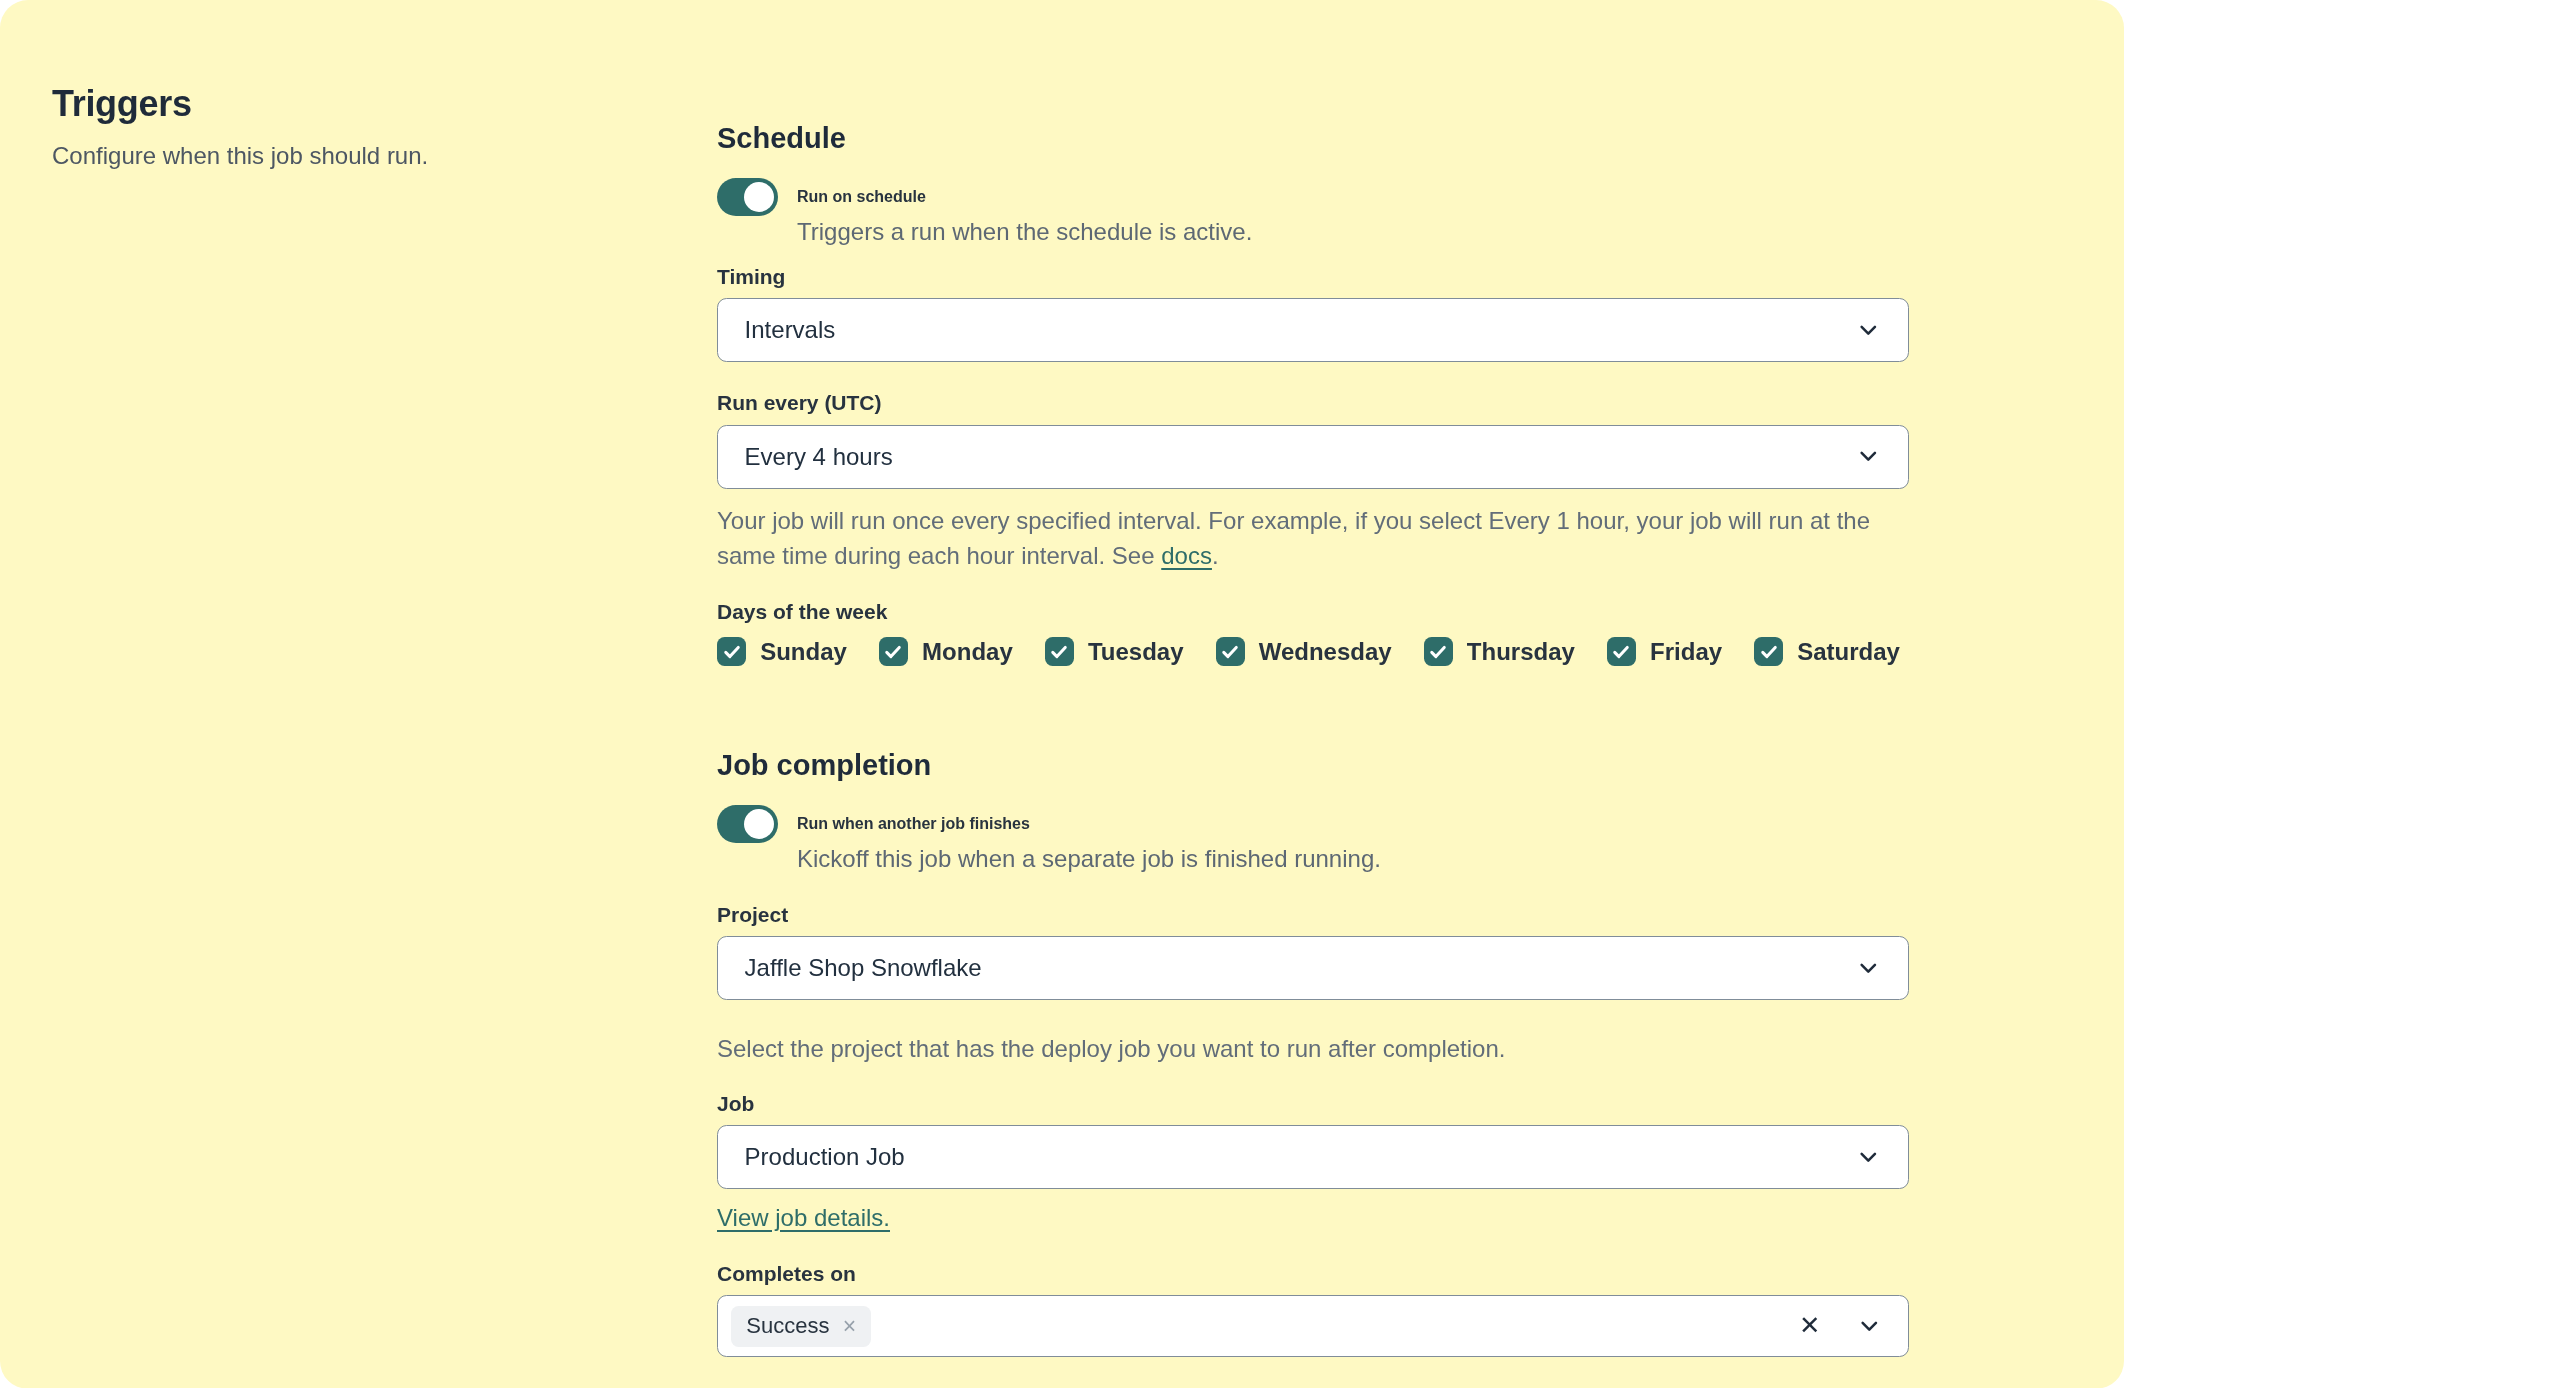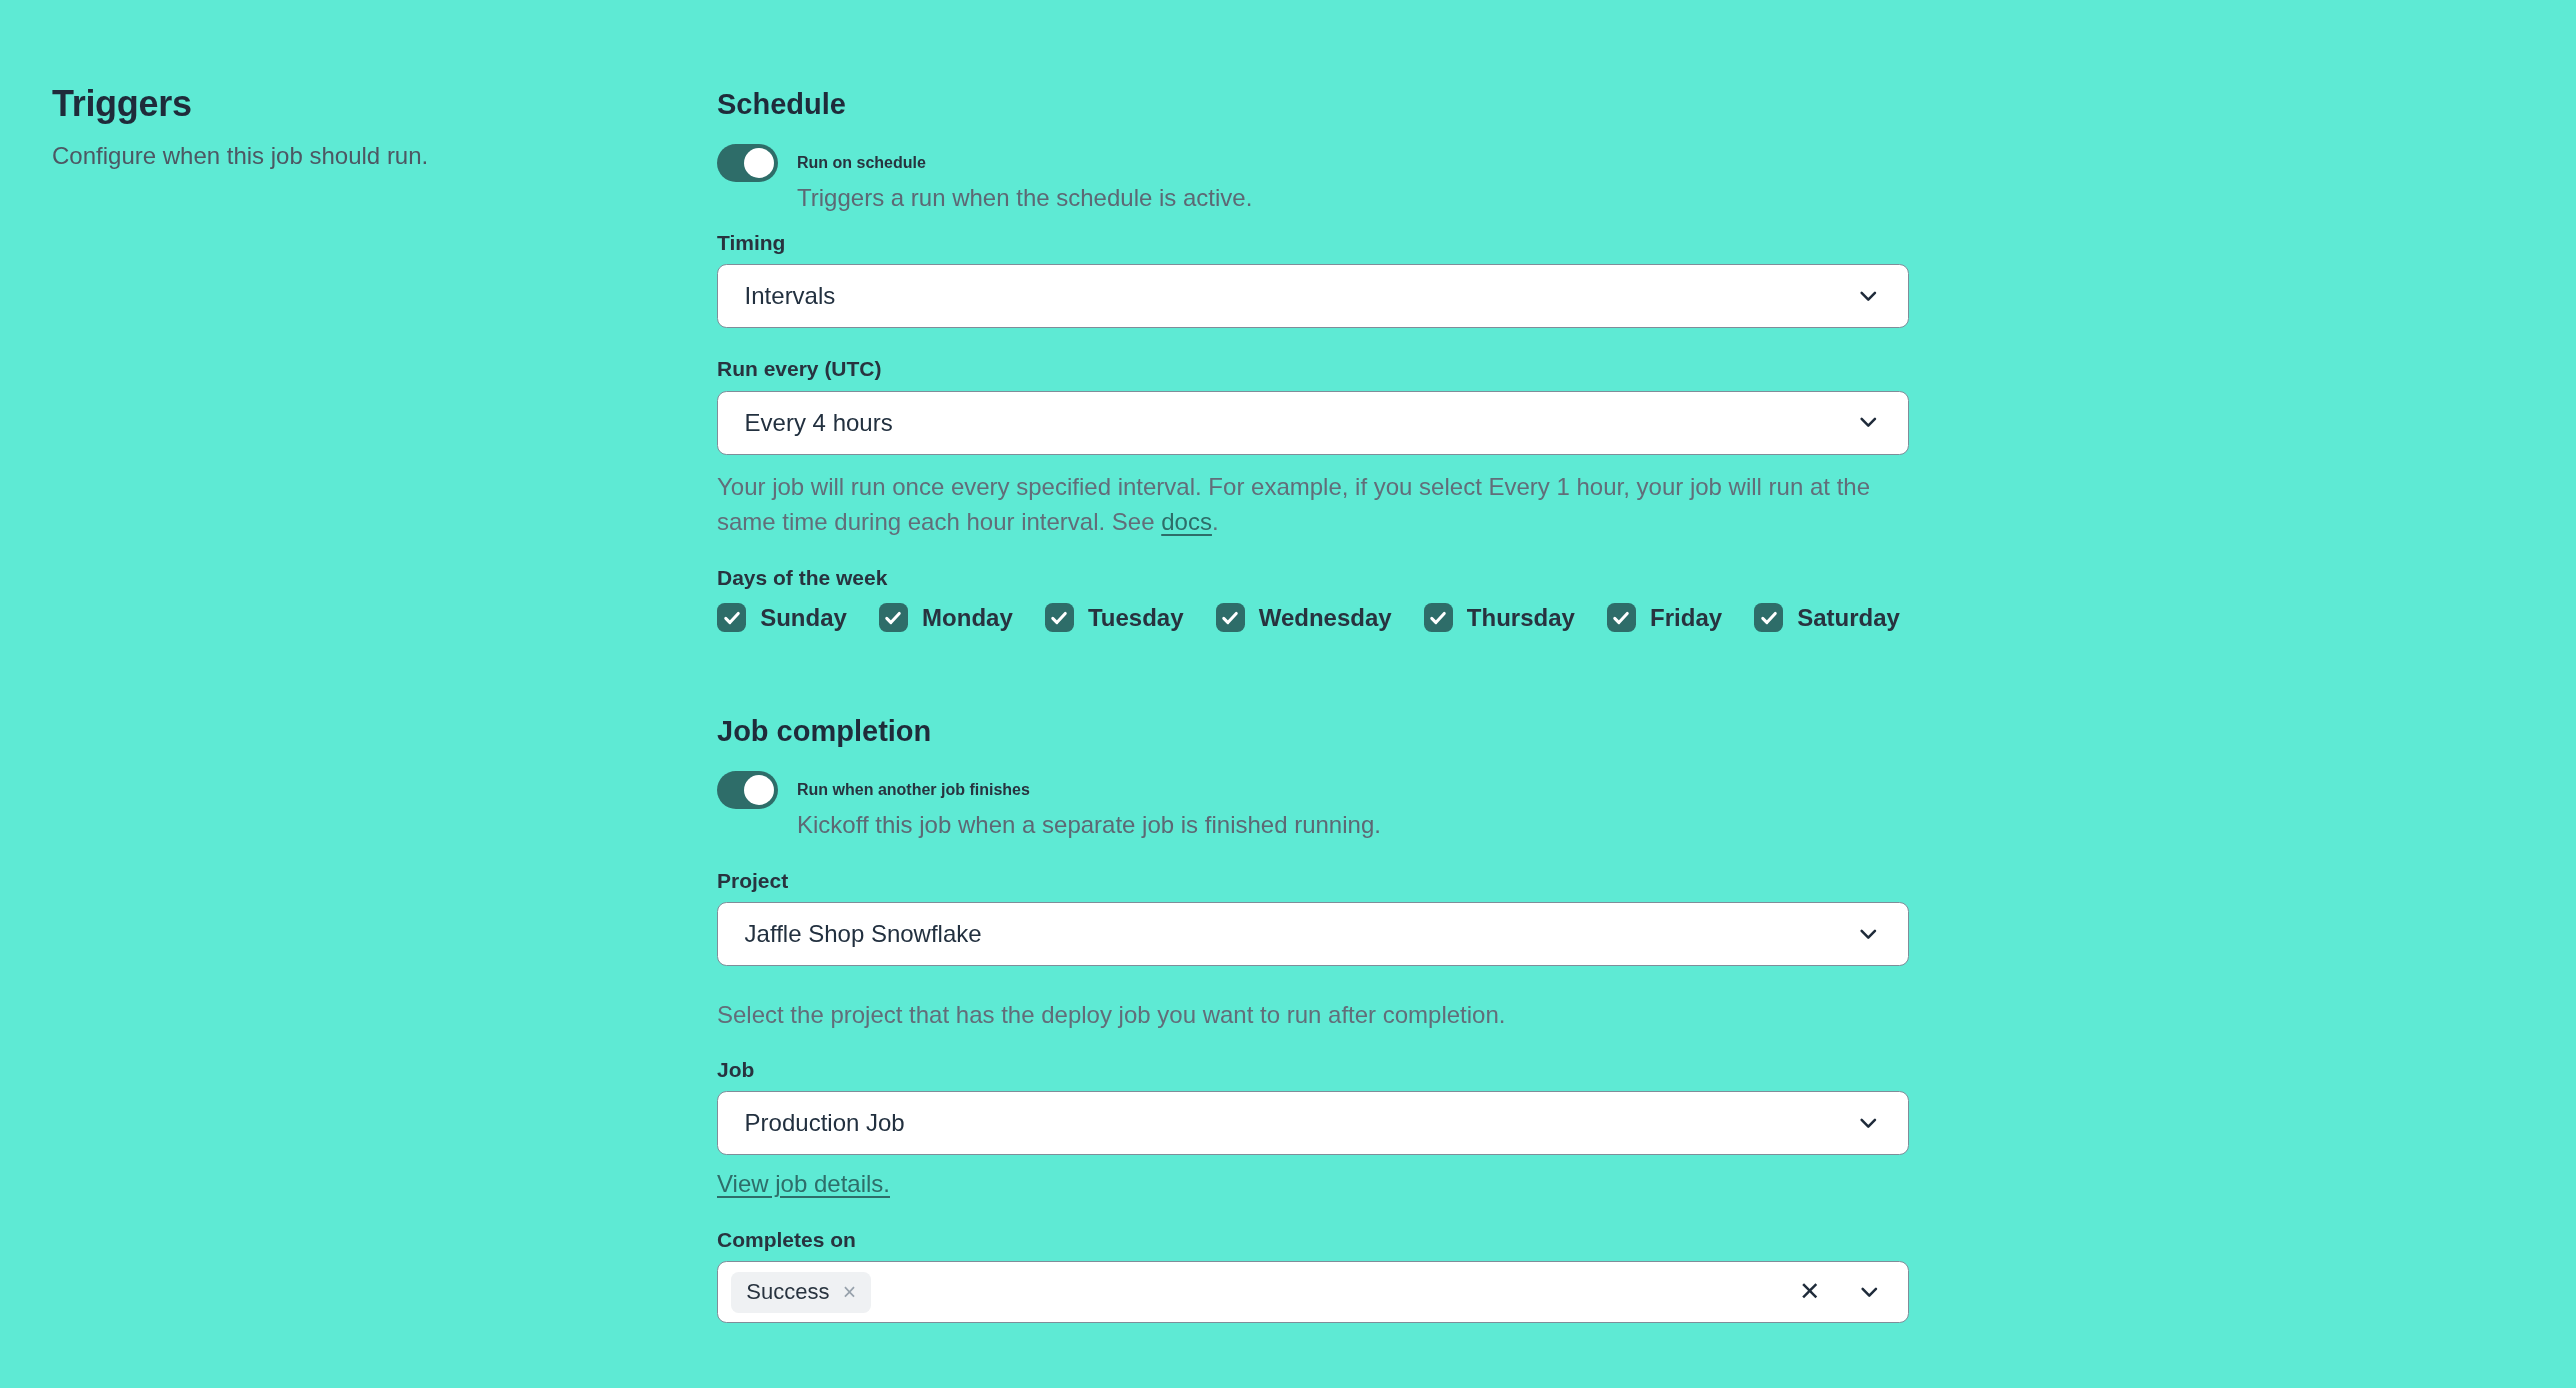--- a/index.html
+++ b/index.html
@@ -1,30 +1,30 @@
 <!DOCTYPE html>
 <html style="font-size:15px"><head>
 <meta charset="utf-8">
 <style>
   * { margin: 0; padding: 0; box-sizing: border-box; }
   html, body { width: 2576px; height: 1389px; background: #ffffff; overflow: hidden; }
   body { font-family: "Liberation Sans", "DejaVu Sans", sans-serif; color: #22303f; }
 
-  .canvas { position: relative; width: 2576px; height: 1389px; background: #5eead4; }
+  .canvas { position: relative; width: 2124px; height: 1389px; background: #fef9c3; border-radius: 28px; }
 
   
   .left-col { position: absolute; left: 52px; top: 83px; width: 588px; }
   .left-col h1 { font-size: 36px; font-weight: 700; color: #1f2b3a; letter-spacing: -0.3px; }
   .left-col .subtitle { margin-top: 17px; font-size: 24px; font-weight: 400; color: #4d5763; }
 
   
   .right-col { position: absolute; left: 717px; top: 0; width: 1192px; }
 
   h2.section-heading { font-size: 29px; font-weight: 600; color: #1f2b3a; line-height: 38px; }
-  #schedule-heading { margin-top: 85px; }
+  #schedule-heading { margin-top: 119px; }
   #job-completion-heading { margin-top: 80px; }
 
   
   .toggle-row { display: flex; align-items: flex-start; margin-top: 21px; }
   .toggle { position: relative; width: 61px; height: 38px; border-radius: 19px;
             background: #2e6d69; flex: 0 0 auto; cursor: pointer; }
   .toggle .knob { position: absolute; top: 3.8px; right: 3.8px; width: 30px; height: 30px;
                   border-radius: 50%; background: #ffffff; }
   .toggle-texts { margin-left: 19px; padding-top: 2.8px; }
   .toggle-label { font-size: 16px; font-weight: 700; color: #28333f; line-height: 32px; }

